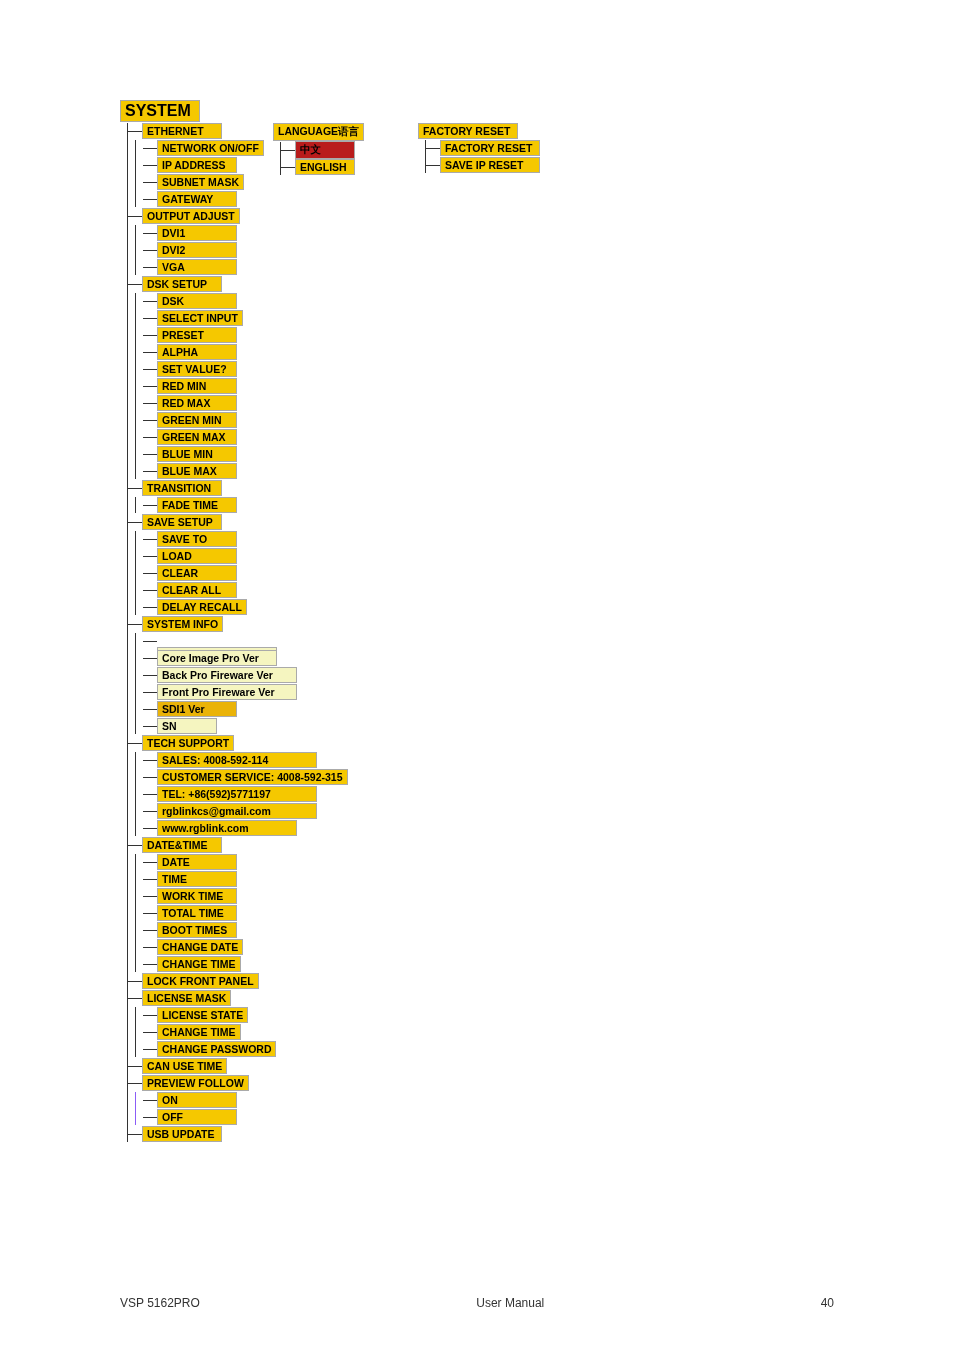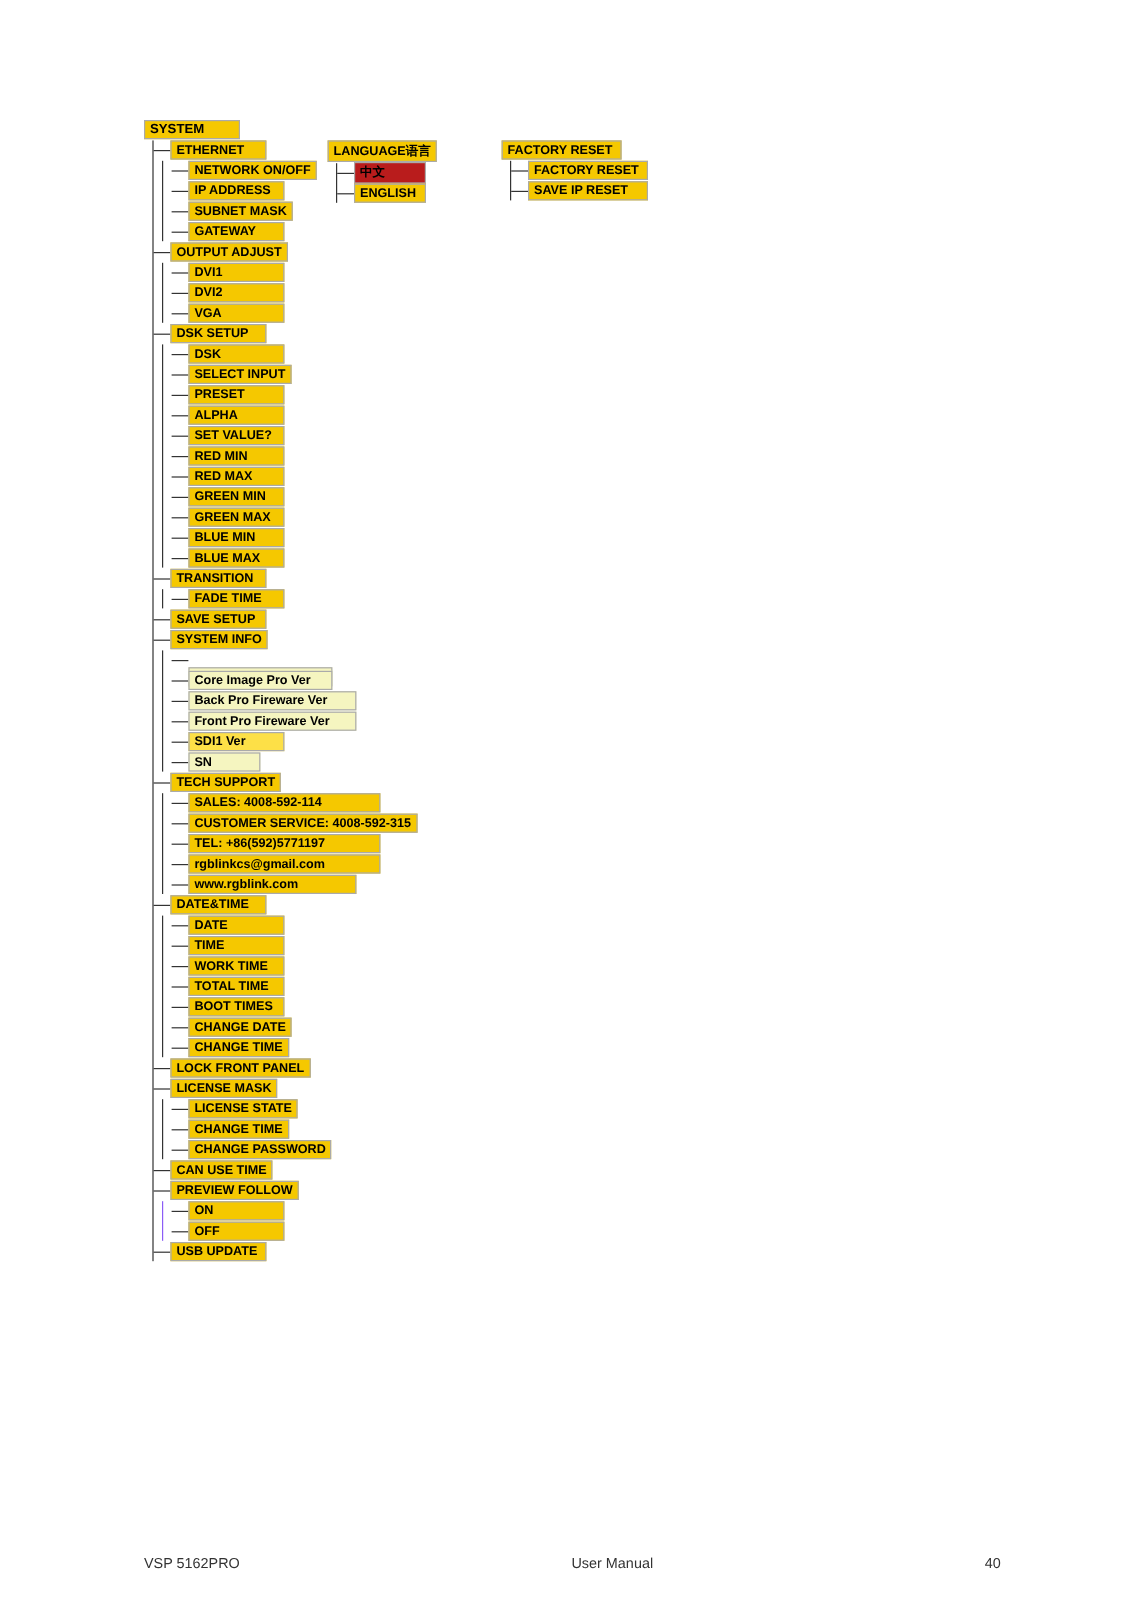--- a/index.html
+++ b/index.html
@@ -26,21 +26,21 @@
       padding: 1px 4px;
       font-size: 10.5px;
       font-weight: bold;
       color: #000;
       white-space: nowrap;
       min-width: 80px;
     }
 
     .label-box.root {
       background: #f5c800;
-      font-size: 11px;
+      font-size: 16px;
     }
 
     
     .footer {
       position: absolute;
       bottom: 40px;
       left: 0;
       right: 0;
       display: flex;
       justify-content: space-between;
@@ -205,20 +205,42 @@
               <span class="label-box">FADE TIME</span>
             </div>
         </div>
       </div>
 
       <div>
         <div style="display:flex; align-items:center; height:16px; margin:1px 0;">
           <span style="display:inline-block; width:14px; height:1px; background:#333; flex-shrink:0;"></span>
           <span class="label-box">SAVE SETUP</span>
         </div>
+        <div style="border-left:1px solid #333; margin-left:7px;">
+          <div style="display:flex; align-items:center; height:16px; margin:1px 0;">
+              <span style="display:inline-block; width:14px; height:1px; background:#333; flex-shrink:0; margin-left:7px;"></span>
+              <span class="label-box">SAVE TO</span>
+            </div>
+          <div style="display:flex; align-items:center; height:16px; margin:1px 0;">
+              <span style="display:inline-block; width:14px; height:1px; background:#333; flex-shrink:0; margin-left:7px;"></span>
+              <span class="label-box">LOAD</span>
+            </div>
+          <div style="display:flex; align-items:center; height:16px; margin:1px 0;">
+              <span style="display:inline-block; width:14px; height:1px; background:#333; flex-shrink:0; margin-left:7px;"></span>
+              <span class="label-box">CLEAR</span>
+            </div>
+          <div style="display:flex; align-items:center; height:16px; margin:1px 0;">
+              <span style="display:inline-block; width:14px; height:1px; background:#333; flex-shrink:0; margin-left:7px;"></span>
+              <span class="label-box">CLEAR ALL</span>
+            </div>
+          <div style="display:flex; align-items:center; height:16px; margin:1px 0;">
+              <span style="display:inline-block; width:14px; height:1px; background:#333; flex-shrink:0; margin-left:7px;"></span>
+              <span class="label-box">DELAY RECALL</span>
+            </div>
+        </div>
       </div>
 
       <div>
         <div style="display:flex; align-items:center; height:16px; margin:1px 0;">
           <span style="display:inline-block; width:14px; height:1px; background:#333; flex-shrink:0;"></span>
           <span class="label-box">SYSTEM INFO</span>
         </div>
         <div style="border-left:1px solid #333; margin-left:7px;">
           <div style="display:flex; align-items:center; height:16px; margin:1px 0;">
               <span style="display:inline-block; width:14px; height:1px; background:#333; flex-shrink:0; margin-left:7px;"></span>
@@ -231,21 +253,21 @@
           <div style="display:flex; align-items:center; height:16px; margin:1px 0;">
               <span style="display:inline-block; width:14px; height:1px; background:#333; flex-shrink:0; margin-left:7px;"></span>
               <span class="label-box" style="background:#f5f5c0; min-width:140px;">Back Pro Fireware Ver</span>
             </div>
           <div style="display:flex; align-items:center; height:16px; margin:1px 0;">
               <span style="display:inline-block; width:14px; height:1px; background:#333; flex-shrink:0; margin-left:7px;"></span>
               <span class="label-box" style="background:#f5f5c0; min-width:140px;">Front Pro Fireware Ver</span>
             </div>
           <div style="display:flex; align-items:center; height:16px; margin:1px 0;">
               <span style="display:inline-block; width:14px; height:1px; background:#333; flex-shrink:0; margin-left:7px;"></span>
-              <span class="label-box" style="background:#fde047; min-width:80px;">SDI1 Ver</span>
+              <span class="label-box" style="background:#eab308; min-width:80px;">SDI1 Ver</span>
             </div>
           <div style="display:flex; align-items:center; height:16px; margin:1px 0;">
               <span style="display:inline-block; width:14px; height:1px; background:#333; flex-shrink:0; margin-left:7px;"></span>
               <span class="label-box" style="background:#f5f5c0; min-width:60px;">SN</span>
             </div>
         </div>
       </div>
 
       <div>
         <div style="display:flex; align-items:center; height:16px; margin:1px 0;">

